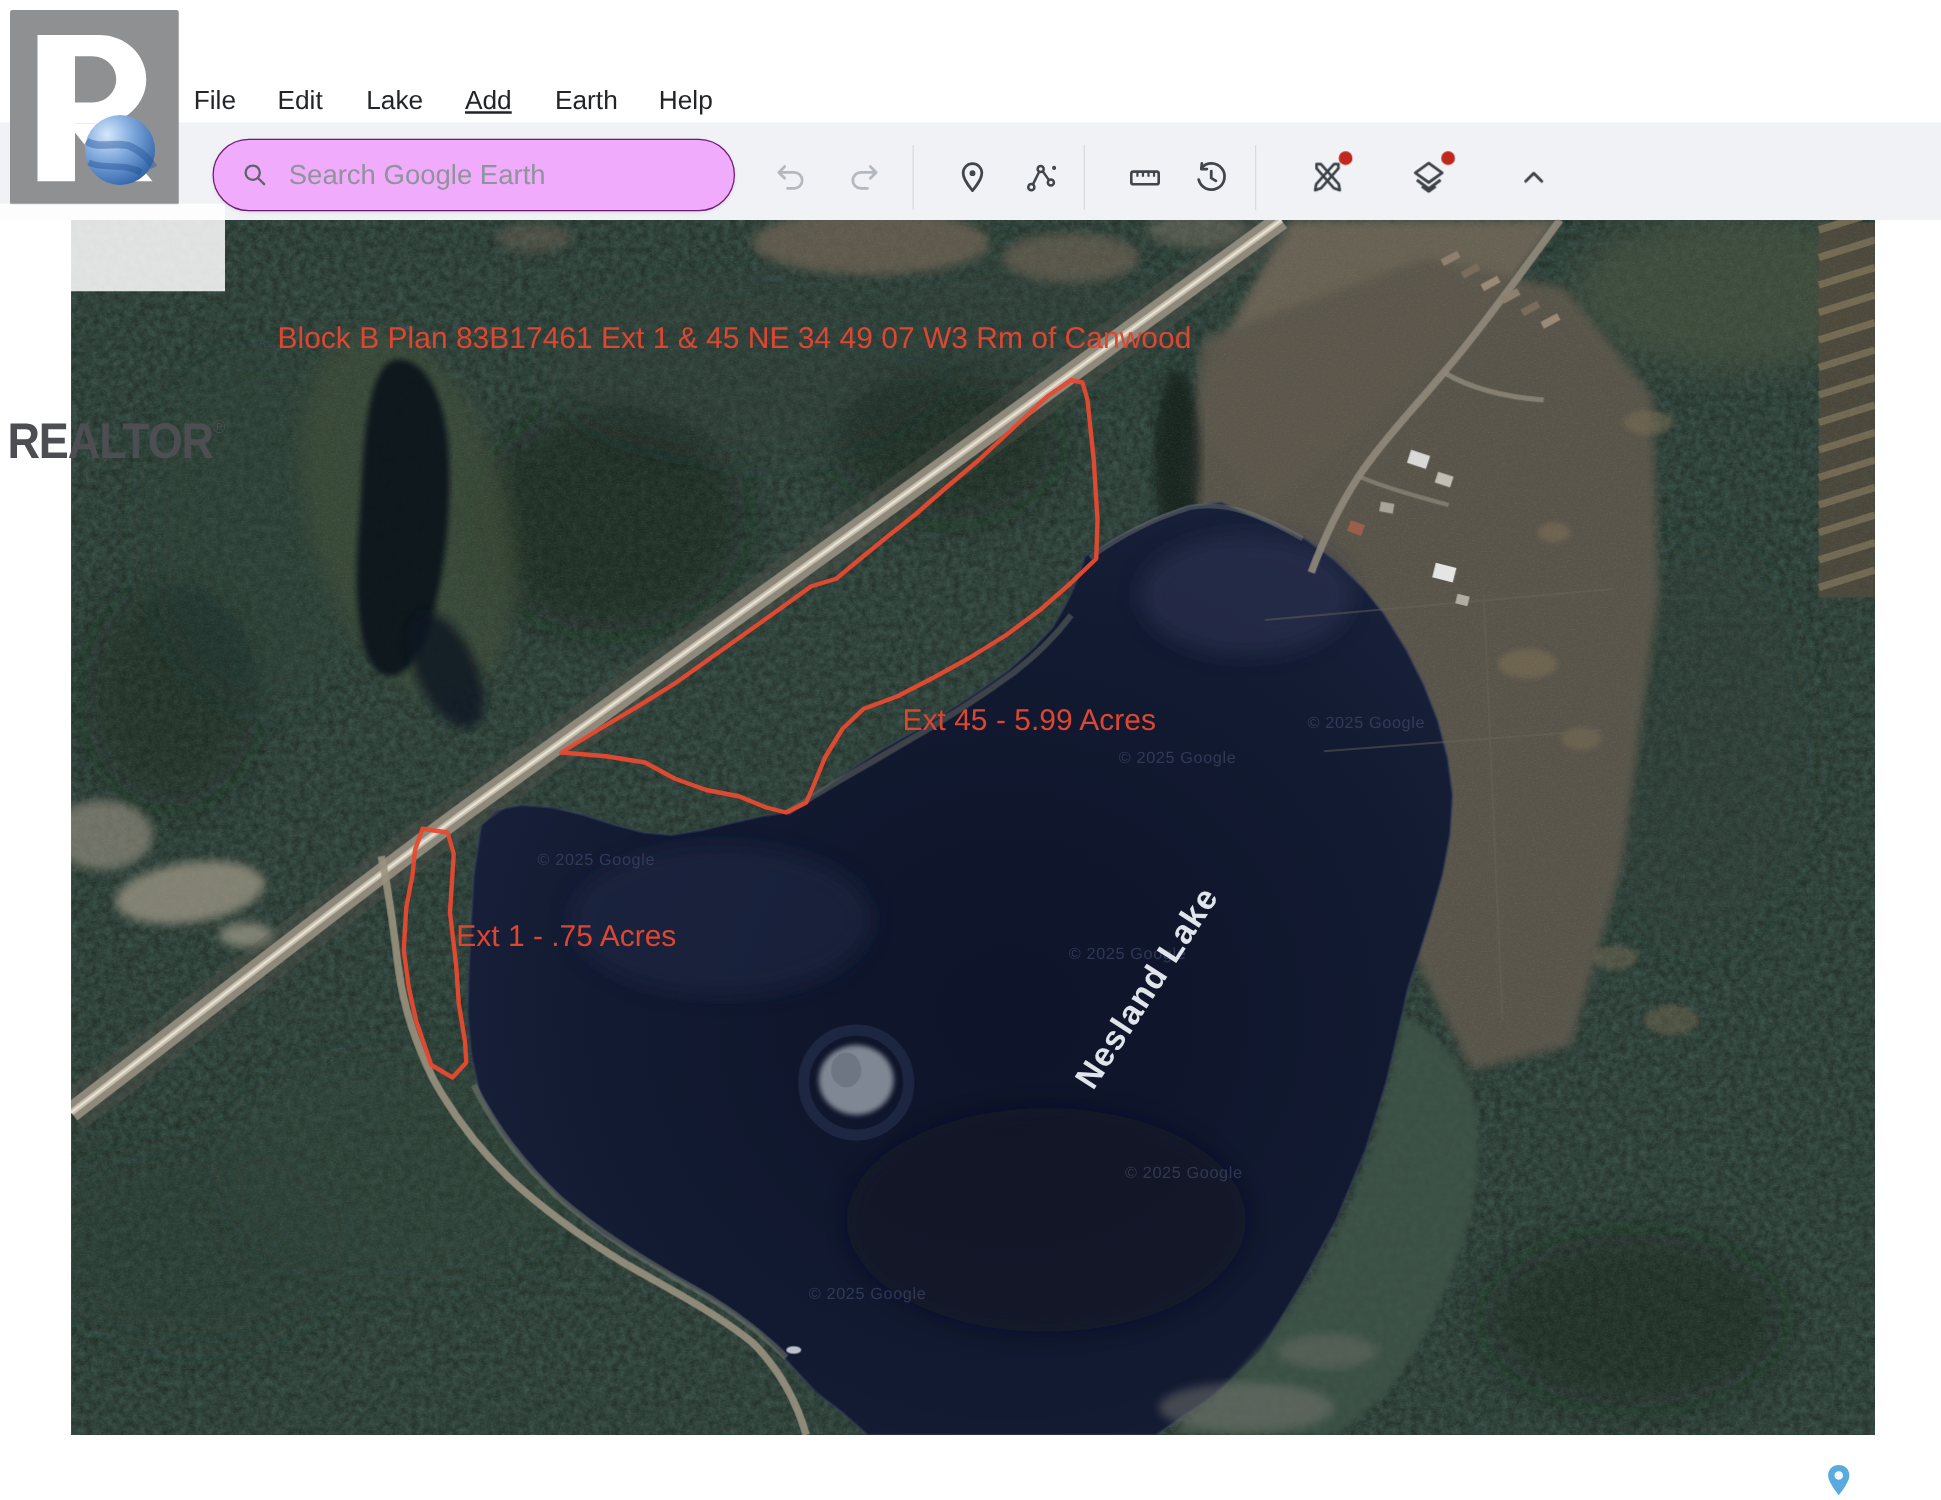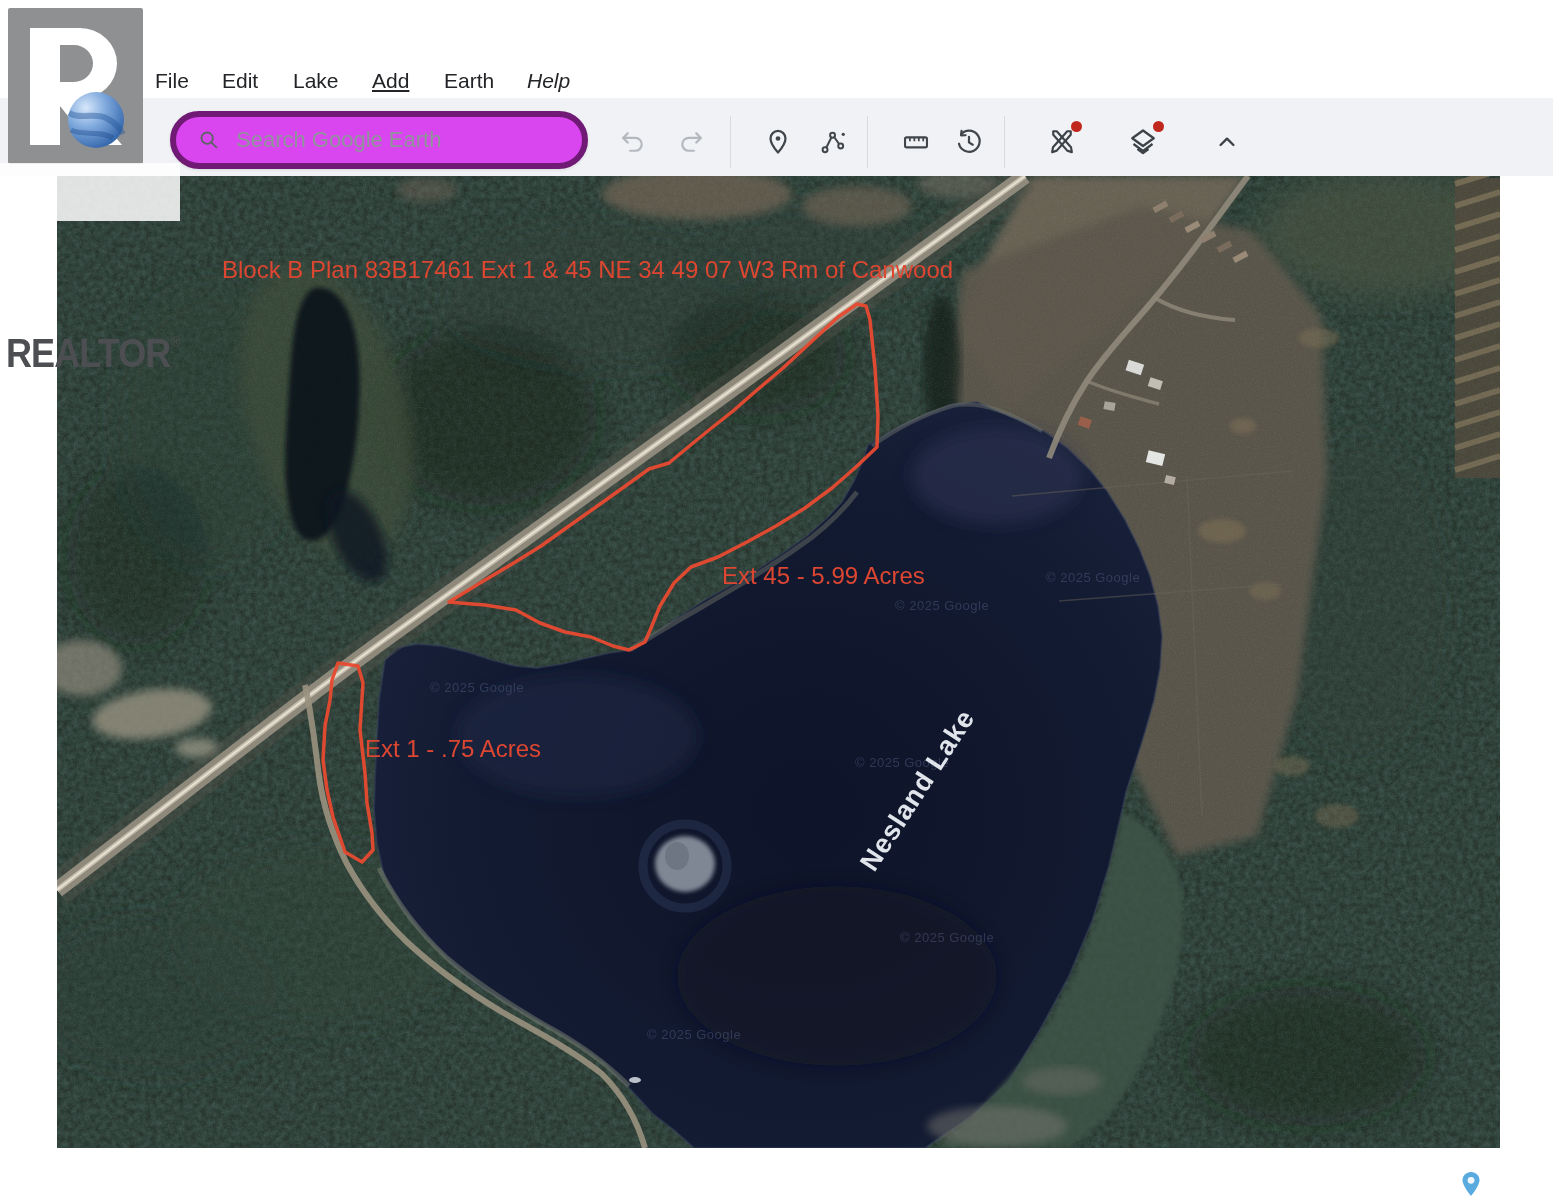--- a/index.html
+++ b/index.html
@@ -5,44 +5,44 @@
   * { margin:0; padding:0; box-sizing:border-box; }
   html,body { width:1553px; height:1200px; background:#ffffff; overflow:hidden;
               font-family:"Liberation Sans", sans-serif; }
   .screen { position:relative; width:1553px; height:1200px; background:#fff; }
 
   
   .header { position:absolute; left:0; top:0; width:1553px; height:176px; background:#ffffff; z-index:5;padding-left:28px; }
   .toolbar-band { position:absolute; left:0; top:98px; width:1553px; height:78px; background:#f0f2f5; }
   .menu-row { position:absolute; top:66px; left:0; height:30px; }
   .menu-item { position:absolute; top:0; height:30px; line-height:30px; font-size:21px; color:#222427; cursor:default; }
-  .m0{left:155px;} .m1{left:222px;} .m2{left:293px;} .m3{left:372px;text-decoration:underline;} .m4{left:444px;} .m5{left:527px;font-style:italic;}
+  .m0{left:155px;} .m1{left:222px;} .m2{left:293px;} .m3{left:372px;text-decoration:underline;} .m4{left:444px;} .m5{left:527px;}
 
   .search-pill { position:absolute; left:170px; top:111px; width:418px; height:58px;
-    background:#d946ef; border:6px solid #701a75; border-radius:29px;
+    background:#f0abfc; border:1px solid #701a75; border-radius:29px;
     box-shadow:0 1px 3px rgba(60,64,67,.12); display:flex; align-items:center; }
   .search-pill svg { margin-left:22px; flex:0 0 auto; }
   .search-pill input { border:none; outline:none; background:transparent; margin-left:16px;
     font-size:22px; color:#202124; width:330px; font-family:"Liberation Sans",sans-serif; }
   .search-pill input::placeholder { color:#8f949a; }
 
   .tbtn { position:absolute; top:124px; width:36px; height:36px; display:flex; align-items:center;
           justify-content:center; border-radius:50%; }
   .tsep { position:absolute; top:116px; width:1px; height:52px; background:#d9dbe0; }
   .badge { position:absolute; width:11px; height:11px; border-radius:50%; background:#c0271d; top:121px; }
 
   
   .map-wrap { position:absolute; left:57px; top:176px; width:1443px; height:972px; background:#1d2a25; z-index:1; }
   .map-wrap svg { display:block; }
   svg text { font-family:"Liberation Sans", sans-serif; }
 
   
   .realtor { position:absolute; left:0; top:0; z-index:40; }
   .r-box { position:absolute; left:8px; top:8px; width:135px; height:156px; background:#8f9092; border-radius:2px; }
-  .r-band { position:absolute; left:0px; top:163px; width:180px; height:58px; background:rgba(255,255,255,.85); }
+  .r-band { position:absolute; left:0px; top:163px; width:180px; height:70px; background:rgba(255,255,255,.85); }
   .r-text { position:absolute; left:6px; top:168px; font-size:40px; font-weight:700; color:#4d4e52;
             letter-spacing:-1px; transform:scaleX(.9); transform-origin:left; white-space:nowrap; }
   .r-reg { font-size:15px; vertical-align:20px; font-weight:400; }
 
   
   .footer-pin { position:absolute; left:1461px; top:1171px; z-index:6; }
 </style>
 </head>
 <body>
 

